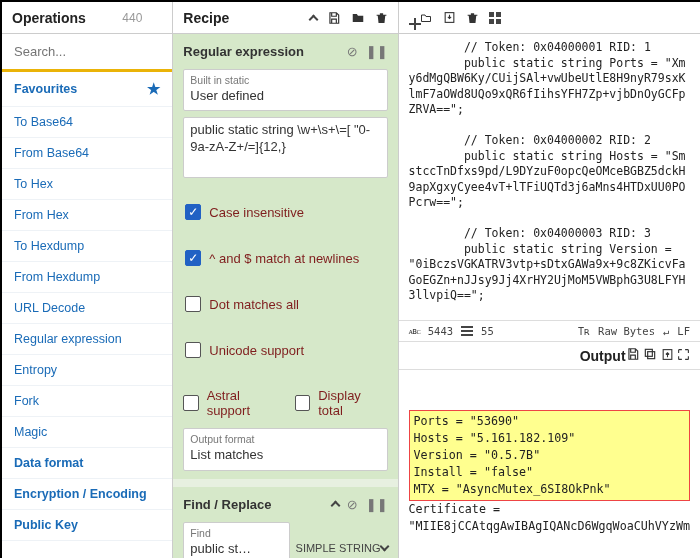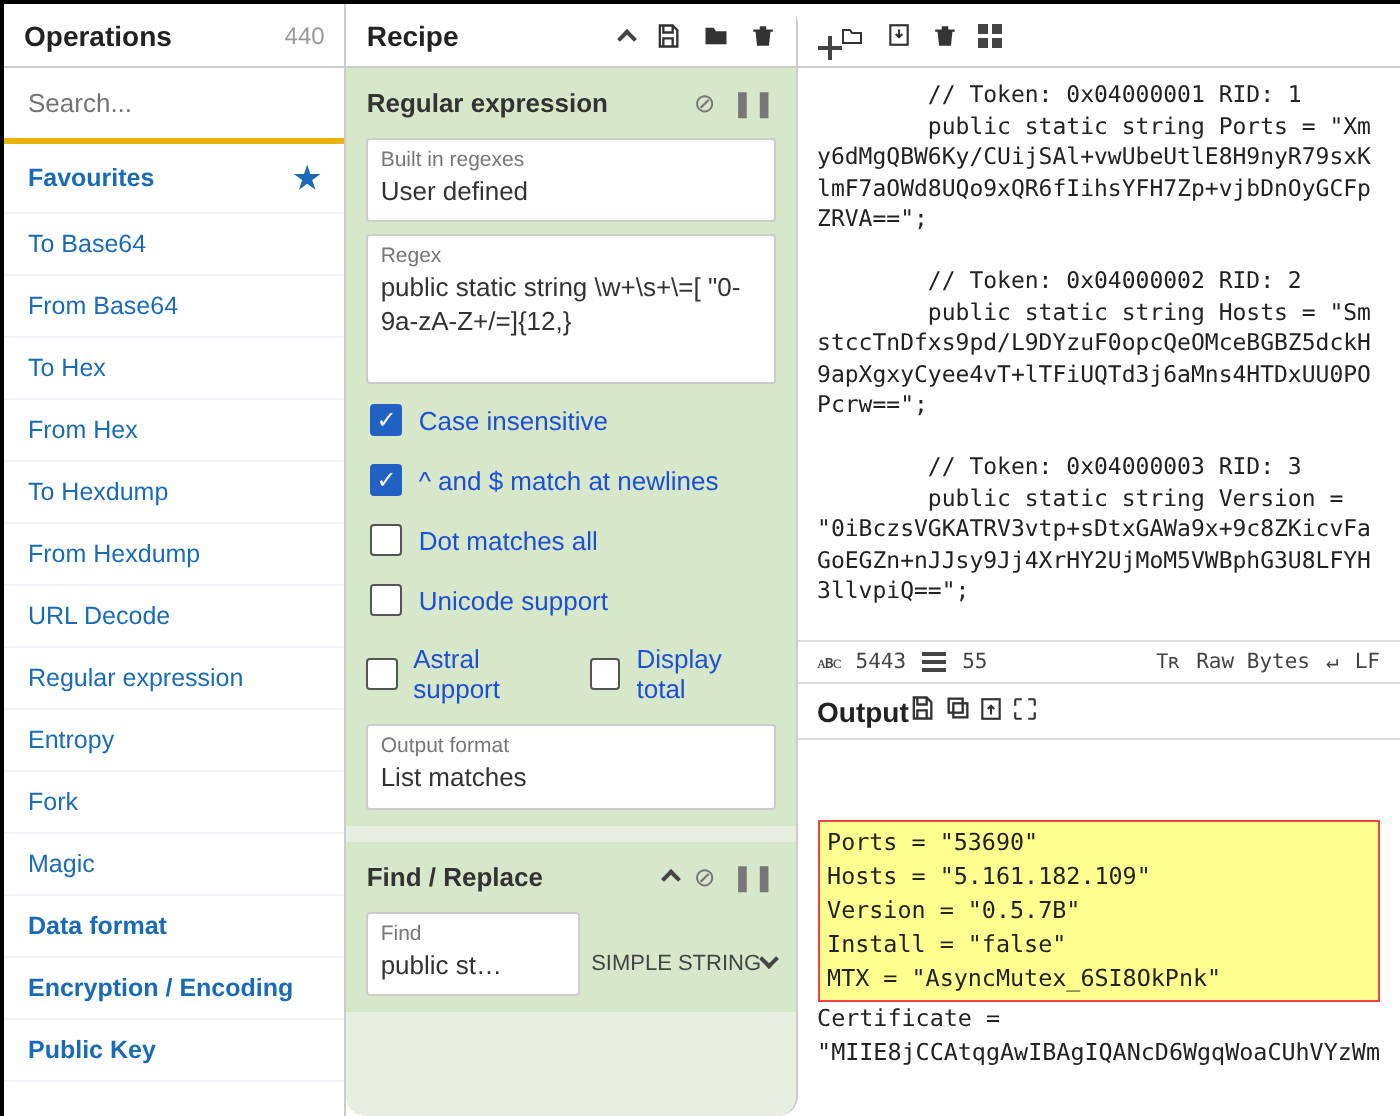--- a/index.html
+++ b/index.html
@@ -1,60 +1,60 @@
 <!DOCTYPE html>
 <html><head>
   <meta charset="utf-8">
   <style>
     * { box-sizing: border-box; margin: 0; padding: 0; }
     html, body { width: 700px; height: 558px; font-family: Arial, Helvetica, sans-serif; font-size: 12.5px; color: #222; background: #fff; overflow: hidden; border: 1px solid #000; }
     .app { display: flex; height: 100%; }
     .col { display: flex; flex-direction: column; }
     .operations { width: 178px; border-right: 1px solid #ccc; }
-    .recipe { width: 234px; border-right: 1px solid #ccc; background: #e7f0e0; border-radius: 10px; }
+    .recipe { width: 234px; border-right: 1px solid #ccc; background: #e7f0e0; }
     .io { flex: 1; background: #fff; }
 
     .panel-header { display: flex; align-items: center; justify-content: space-between; padding: 6px 10px; height: 32px; border-bottom: 1px solid #ccc; background: #fff; font-weight: bold; font-size: 14px; }
     .panel-header .title { flex: 1; }
     .panel-header .icons { display: flex; gap: 10px; align-items: center; color: #444; }
-    .panel-header .count { color: #999; font-weight: normal; font-size: 12px; margin-right: 0; }
+    .panel-header .count { color: #999; font-weight: normal; font-size: 12px; margin-right: 20px; }
 
     .search-wrap { padding: 4px 8px; border-bottom: 3px solid #eab308; }
     .search { width: 100%; padding: 6px 4px; border: none; font-size: 13px; outline: none; }
 
     .op-list { overflow-y: auto; }
     .op-item { padding: 8px 12px; border-bottom: 1px solid #eef2f6; font-size: 12.5px; color: #1a6bb7; cursor: pointer; display: flex; justify-content: space-between; align-items: center; }
     .op-item.fav-header { font-weight: bold; color: #1a6bb7; text-align: right; }
     .op-item.section { font-weight: bold; color: #1a6bb7; }
     .star { color: #1a6bb7; font-size: 15px; }
 
     .recipe-body { flex: 1; overflow-y: auto; display: flex; flex-direction: column; gap: 8px; padding: 0; }
     .recipe-block { background: #d6e8c9; padding: 6px 10px 8px; display: flex; flex-direction: column; gap: 6px; }
     .rb-head { display: flex; justify-content: space-between; align-items: center; padding: 4px 0; }
     .rb-title { font-weight: bold; color: #333; font-size: 13px; }
     .rb-icons { display: flex; gap: 8px; color: #777; font-size: 13px; }
     .field { background: #fff; border: 1px solid #ccc; border-radius: 2px; padding: 4px 6px 6px; }
     .field-label { color: #777; font-size: 10.5px; margin-bottom: 2px; display: block; }
     .field-value { font-size: 13px; color: #333; white-space: pre-wrap; word-break: break-word; line-height: 1.25; font-family: inherit; border: none; width: 100%; resize: none; outline: none; padding: 0; background: transparent; }
     textarea.field-value { height: 46px; }
-    .cb-row { display: flex; align-items: center; gap: 8px; padding: 4px 2px; font-size: 13px; color: #1d4ed8; }
+    .cb-row { display: flex; align-items: center; gap: 8px; padding: 4px 2px; font-size: 13px; color: #7f1d1d; margin-top: 16px; }
     .cb { width: 16px; height: 16px; border: 1.5px solid #555; border-radius: 2px; display: inline-flex; align-items: center; justify-content: center; background: #fff; }
     .cb.checked { background: #2161c4; border-color: #2161c4; color: #fff; }
     .cb.checked::after { content: "✓"; font-size: 12px; line-height: 1; }
     .dual-row { display: flex; gap: 10px; }
     .dual-row .cb-row { padding-left: 0; }
 
     .find-row { display: flex; gap: 6px; }
     .find-row .field { flex: 1; }
     .find-row .combo { display: flex; align-items: center; gap: 0; font-size: 11px; color: #444; padding-top: 10px; white-space: nowrap; text-align: center; }
 
     .io-body { flex: 1; overflow-y: auto; padding: 6px 10px 2px; font-family: "Menlo","Consolas",monospace; font-size: 11.5px; line-height: 1.35; white-space: pre-wrap; word-break: break-all; color: #222; }
     .stat-bar { display: flex; align-items: center; gap: 8px; padding: 4px 10px; border-top: 1px solid #ddd; border-bottom: 1px solid #ddd; font-size: 10.5px; color: #444; font-family: "Menlo","Consolas",monospace; }
     .stat-bar .sp { flex: 1; }
-    .output-header { display: flex; align-items: center; justify-content: flex-start; padding: 5px 10px; border-bottom: 1px solid #ddd; }
+    .output-header { display: flex; align-items: center; justify-content: flex-end; padding: 5px 10px; border-bottom: 1px solid #ddd; }
     .output-header .t { font-weight: bold; font-size: 14px; }
     .output-body { padding: 6px 10px; font-family: "Menlo","Consolas",monospace; font-size: 11.7px; line-height: 1.45; white-space: pre; overflow-x: hidden; }
     .output-hl { background: #ffff8f; border: 1px solid #e44; padding: 2px 4px; display: block; }
 
     .ico { display: inline-block; line-height: 1; }
     .caret { border: solid #444; border-width: 0 2px 2px 0; display: inline-block; padding: 2.5px; transform: rotate(-135deg); }
     .caret.down { transform: rotate(45deg); position: relative; top: -2px; }
     .burger { width: 12px; height: 2px; background: #444; position: relative; }
     .burger::before, .burger::after { content: ""; position: absolute; left: 0; right: 0; height: 2px; background: #444; }
     .burger::before { top: -4px; } .burger::after { top: 4px; }
@@ -155,25 +155,24 @@
     <div class="recipe-body">
       <div class="recipe-block">
         <div class="rb-head">
           <span class="rb-title">Regular expression</span>
           <div class="rb-icons">
             <span class="ico">⊘</span>
             <span class="ico">❚❚</span>
           </div>
         </div>
         <div class="field">
-          <span class="field-label">Built in regexes</span>
+          <span class="field-label">Built in static</span>
           <div class="field-value">User defined</div>
         </div>
         <div class="field">
-          <span class="field-label">Regex</span>
           <textarea class="field-value" readonly="" style="">public static string \w+\s+\=[ "0-9a-zA-Z+/=]{12,}</textarea>
         </div>
         <div class="cb-row">
             <span class="cb checked"></span>
             <span>Case insensitive</span>
           </div>
         <div class="cb-row">
             <span class="cb checked"></span>
             <span>^ and $ match at newlines</span>
           </div>

